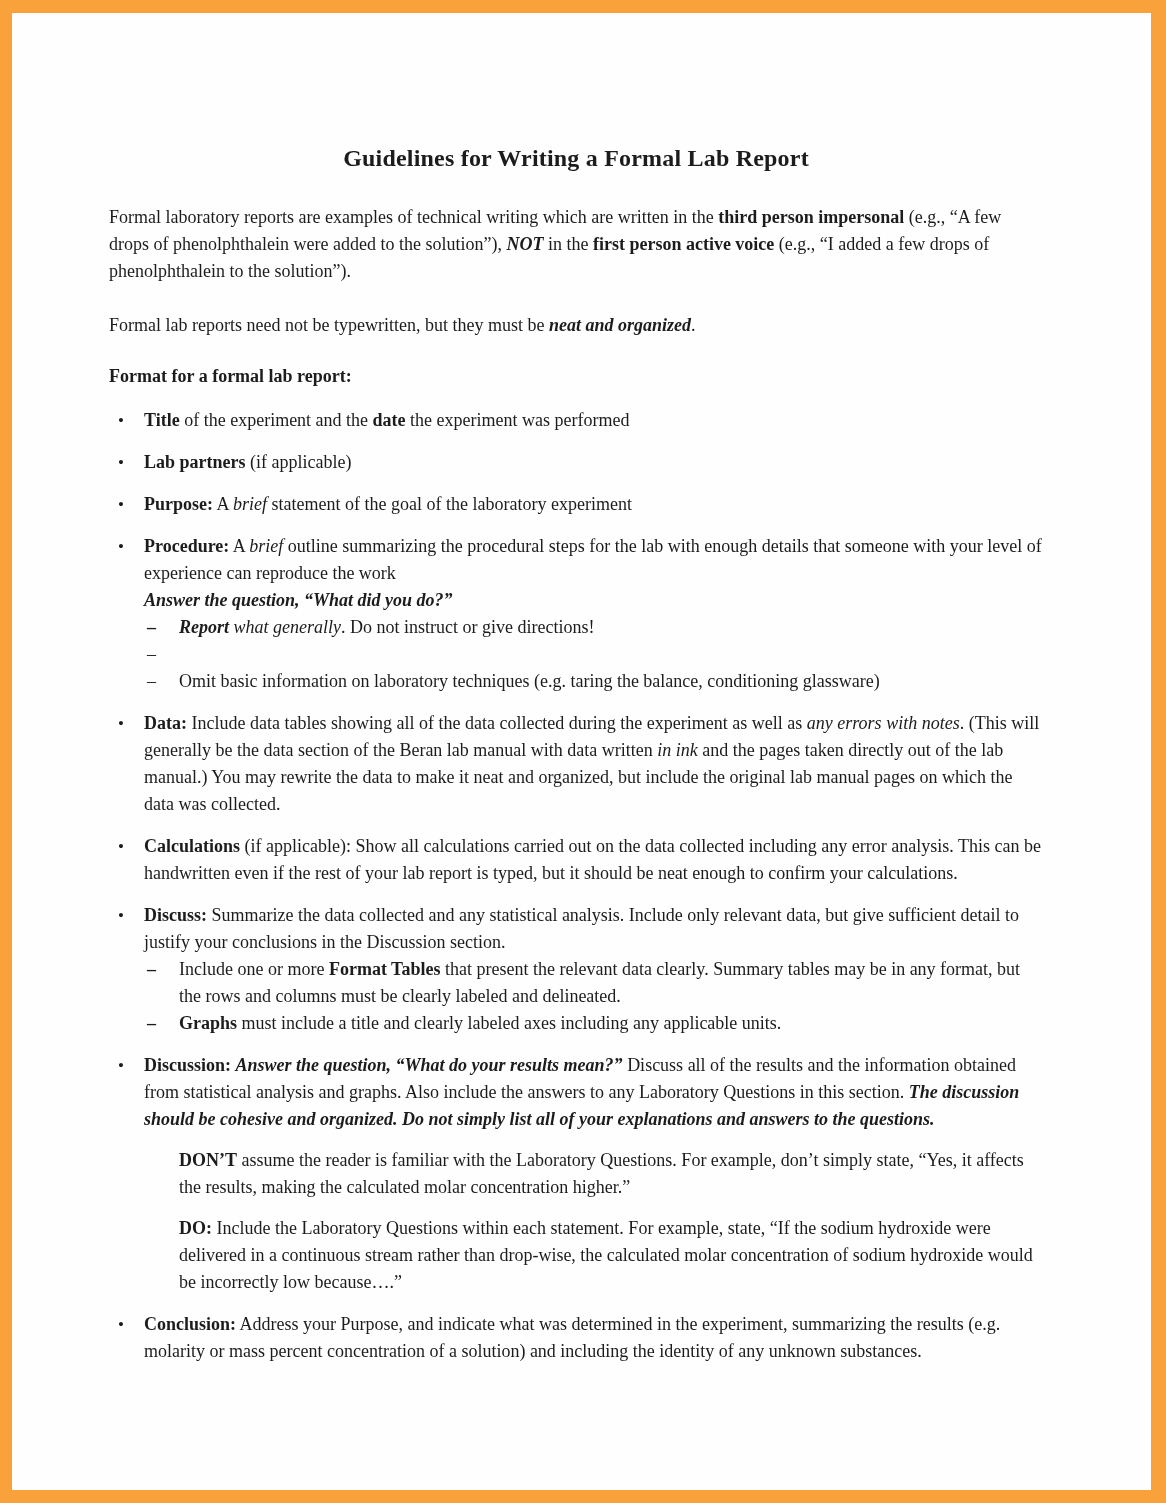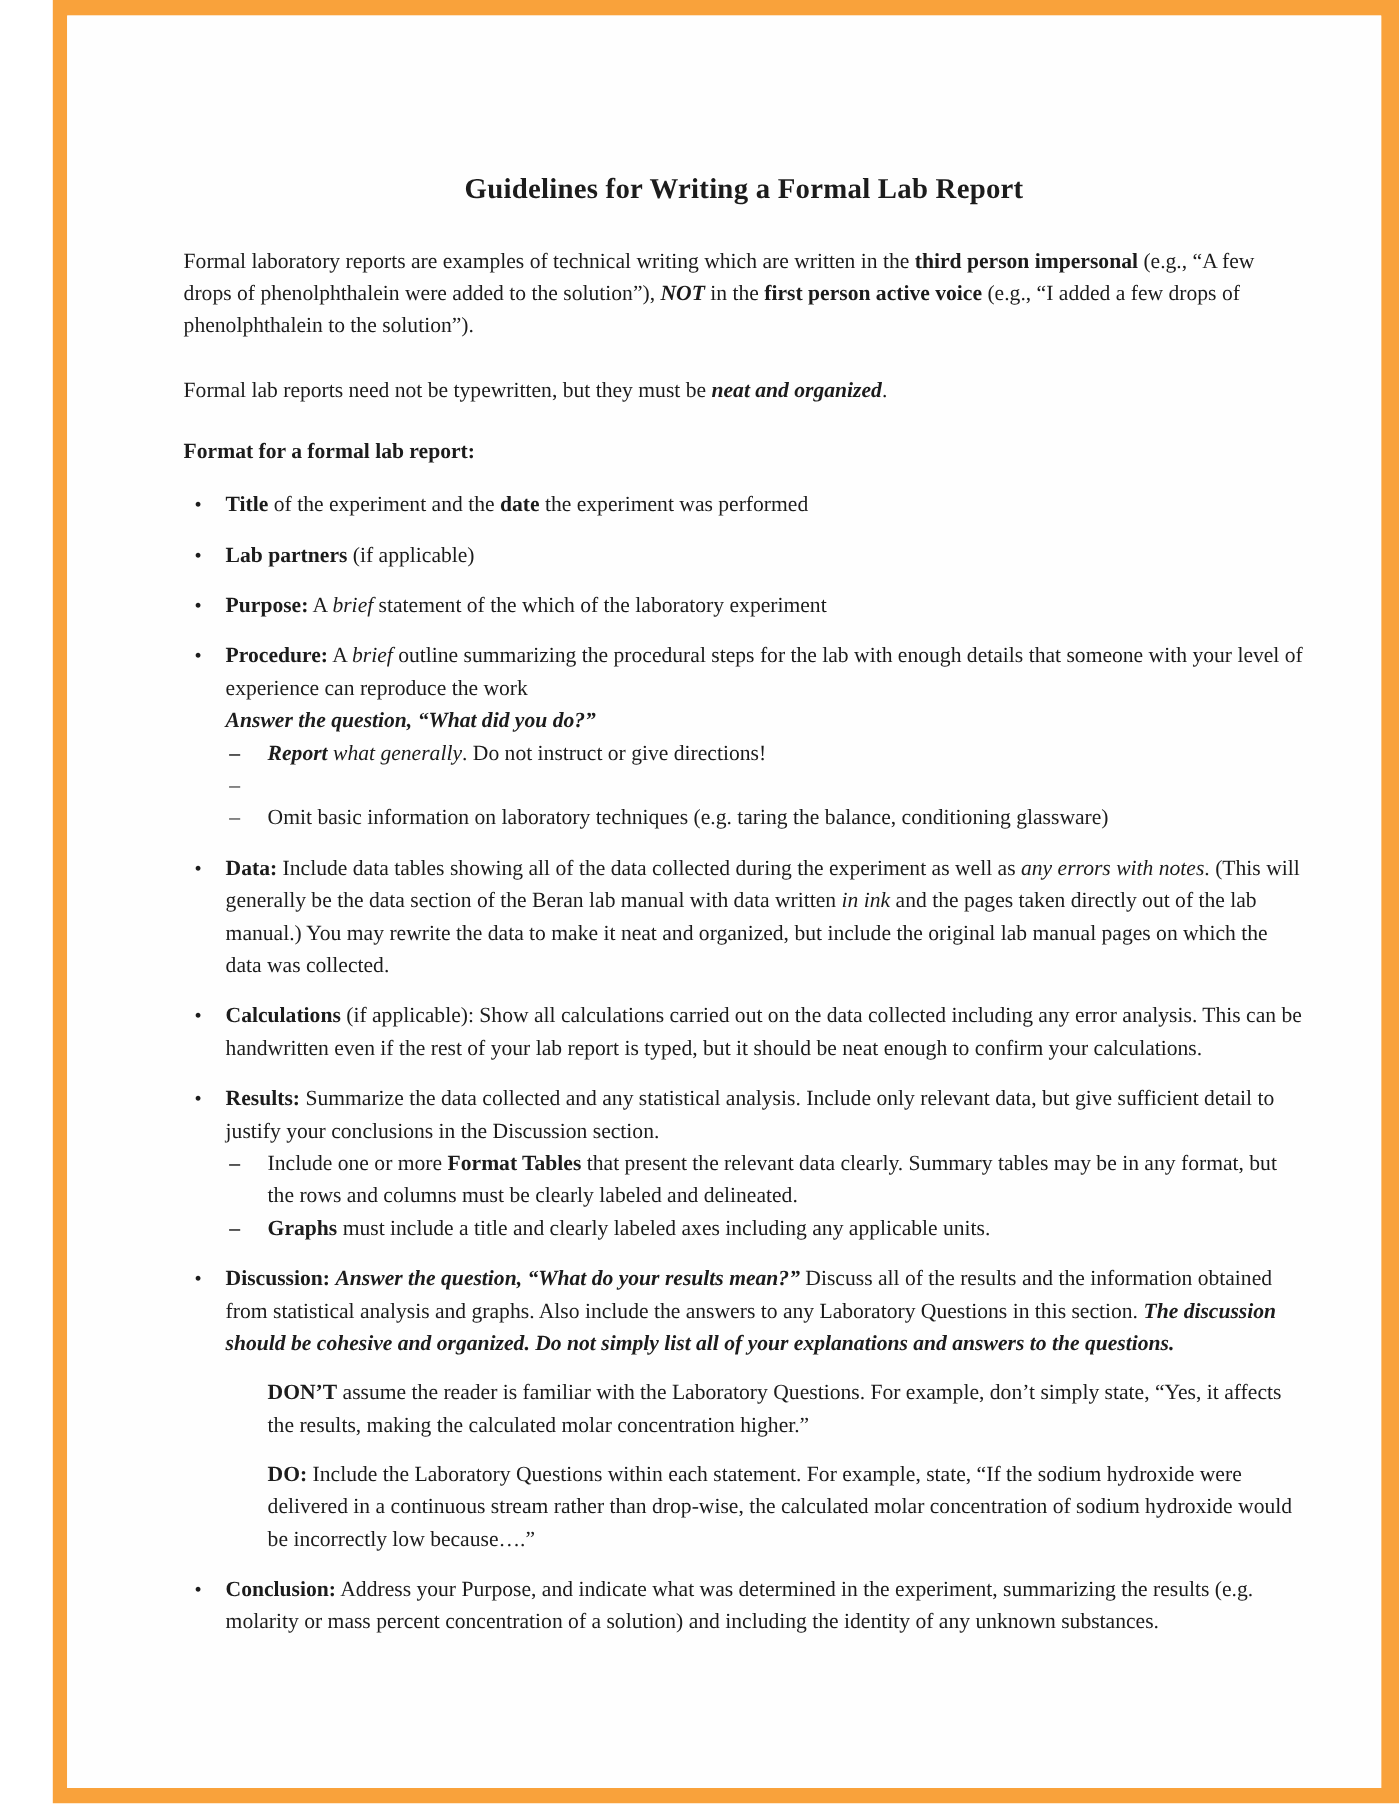--- a/index.html
+++ b/index.html
@@ -8,21 +8,20 @@
     background: #ffffff;
     font-family: "Liberation Serif", "DejaVu Serif", serif;
     position: relative;
     overflow: hidden;
   }
   .frame {
     position: absolute; inset: 0;
     box-sizing: border-box;
     border-style: solid;
     border-width: 13px 15px 13px 12px;
-    margin-left: 44px;
     
   }
   .page {
     position: absolute; inset: 0;
     background: #fefefe;
     overflow: hidden;
   }
   .content {
     padding: 131px 0 0 97px;
     width: 934px;
@@ -92,21 +91,21 @@
           </div>
           <div class="bullet">
             <span class="b-marker">•</span>
             <div class="b-content">
               <div><span class="seg-b">Lab partners</span><span class="seg-n"> (if applicable)</span></div>
             </div>
           </div>
           <div class="bullet">
             <span class="b-marker">•</span>
             <div class="b-content">
-              <div><span class="seg-b">Purpose:</span><span class="seg-n"> A </span><span class="seg-i">brief</span><span class="seg-n"> statement of the which of the laboratory experiment</span></div>
+              <div><span class="seg-b">Purpose:</span><span class="seg-n"> A </span><span class="seg-i">brief</span><span class="seg-n"> statement of the goal of the laboratory experiment</span></div>
             </div>
           </div>
           <div class="bullet">
             <span class="b-marker">•</span>
             <div class="b-content">
               <div><span class="seg-b">Procedure:</span><span class="seg-n"> A </span><span class="seg-i">brief</span><span class="seg-n"> outline summarizing the procedural steps for the lab with enough details that someone with your level of experience can reproduce the work</span></div>
               <div><span class="seg-bi">Answer the question, “What did you do?”</span></div>
               <div class="sub">
                 <span class="s-marker bold">–</span>
                 <div><span class="seg-bi">Report</span><span class="seg-i"> what generally</span><span class="seg-n">. Do not instruct or give directions!</span></div>
@@ -128,21 +127,21 @@
           </div>
           <div class="bullet">
             <span class="b-marker">•</span>
             <div class="b-content">
               <div><span class="seg-b">Calculations</span><span class="seg-n"> (if applicable): Show all calculations carried out on the data collected including any error analysis. This can be handwritten even if the rest of your lab report is typed, but it should be neat enough to confirm your calculations.</span></div>
             </div>
           </div>
           <div class="bullet">
             <span class="b-marker">•</span>
             <div class="b-content">
-              <div><span class="seg-b">Results:</span><span class="seg-n"> Summarize the data collected and any statistical analysis. Include only relevant data, but give sufficient detail to justify your conclusions in the Discussion section.</span></div>
+              <div><span class="seg-b">Discuss:</span><span class="seg-n"> Summarize the data collected and any statistical analysis. Include only relevant data, but give sufficient detail to justify your conclusions in the Discussion section.</span></div>
               <div class="sub">
                 <span class="s-marker bold">–</span>
                 <div><span class="seg-n">Include one or more </span><span class="seg-b">Format Tables</span><span class="seg-n"> that present the relevant data clearly. Summary tables may be in any format, but the rows and columns must be clearly labeled and delineated.</span></div>
               </div>
               <div class="sub">
                 <span class="s-marker bold">–</span>
                 <div><span class="seg-b">Graphs</span><span class="seg-n"> must include a title and clearly labeled axes including any applicable units.</span></div>
               </div>
             </div>
           </div>

